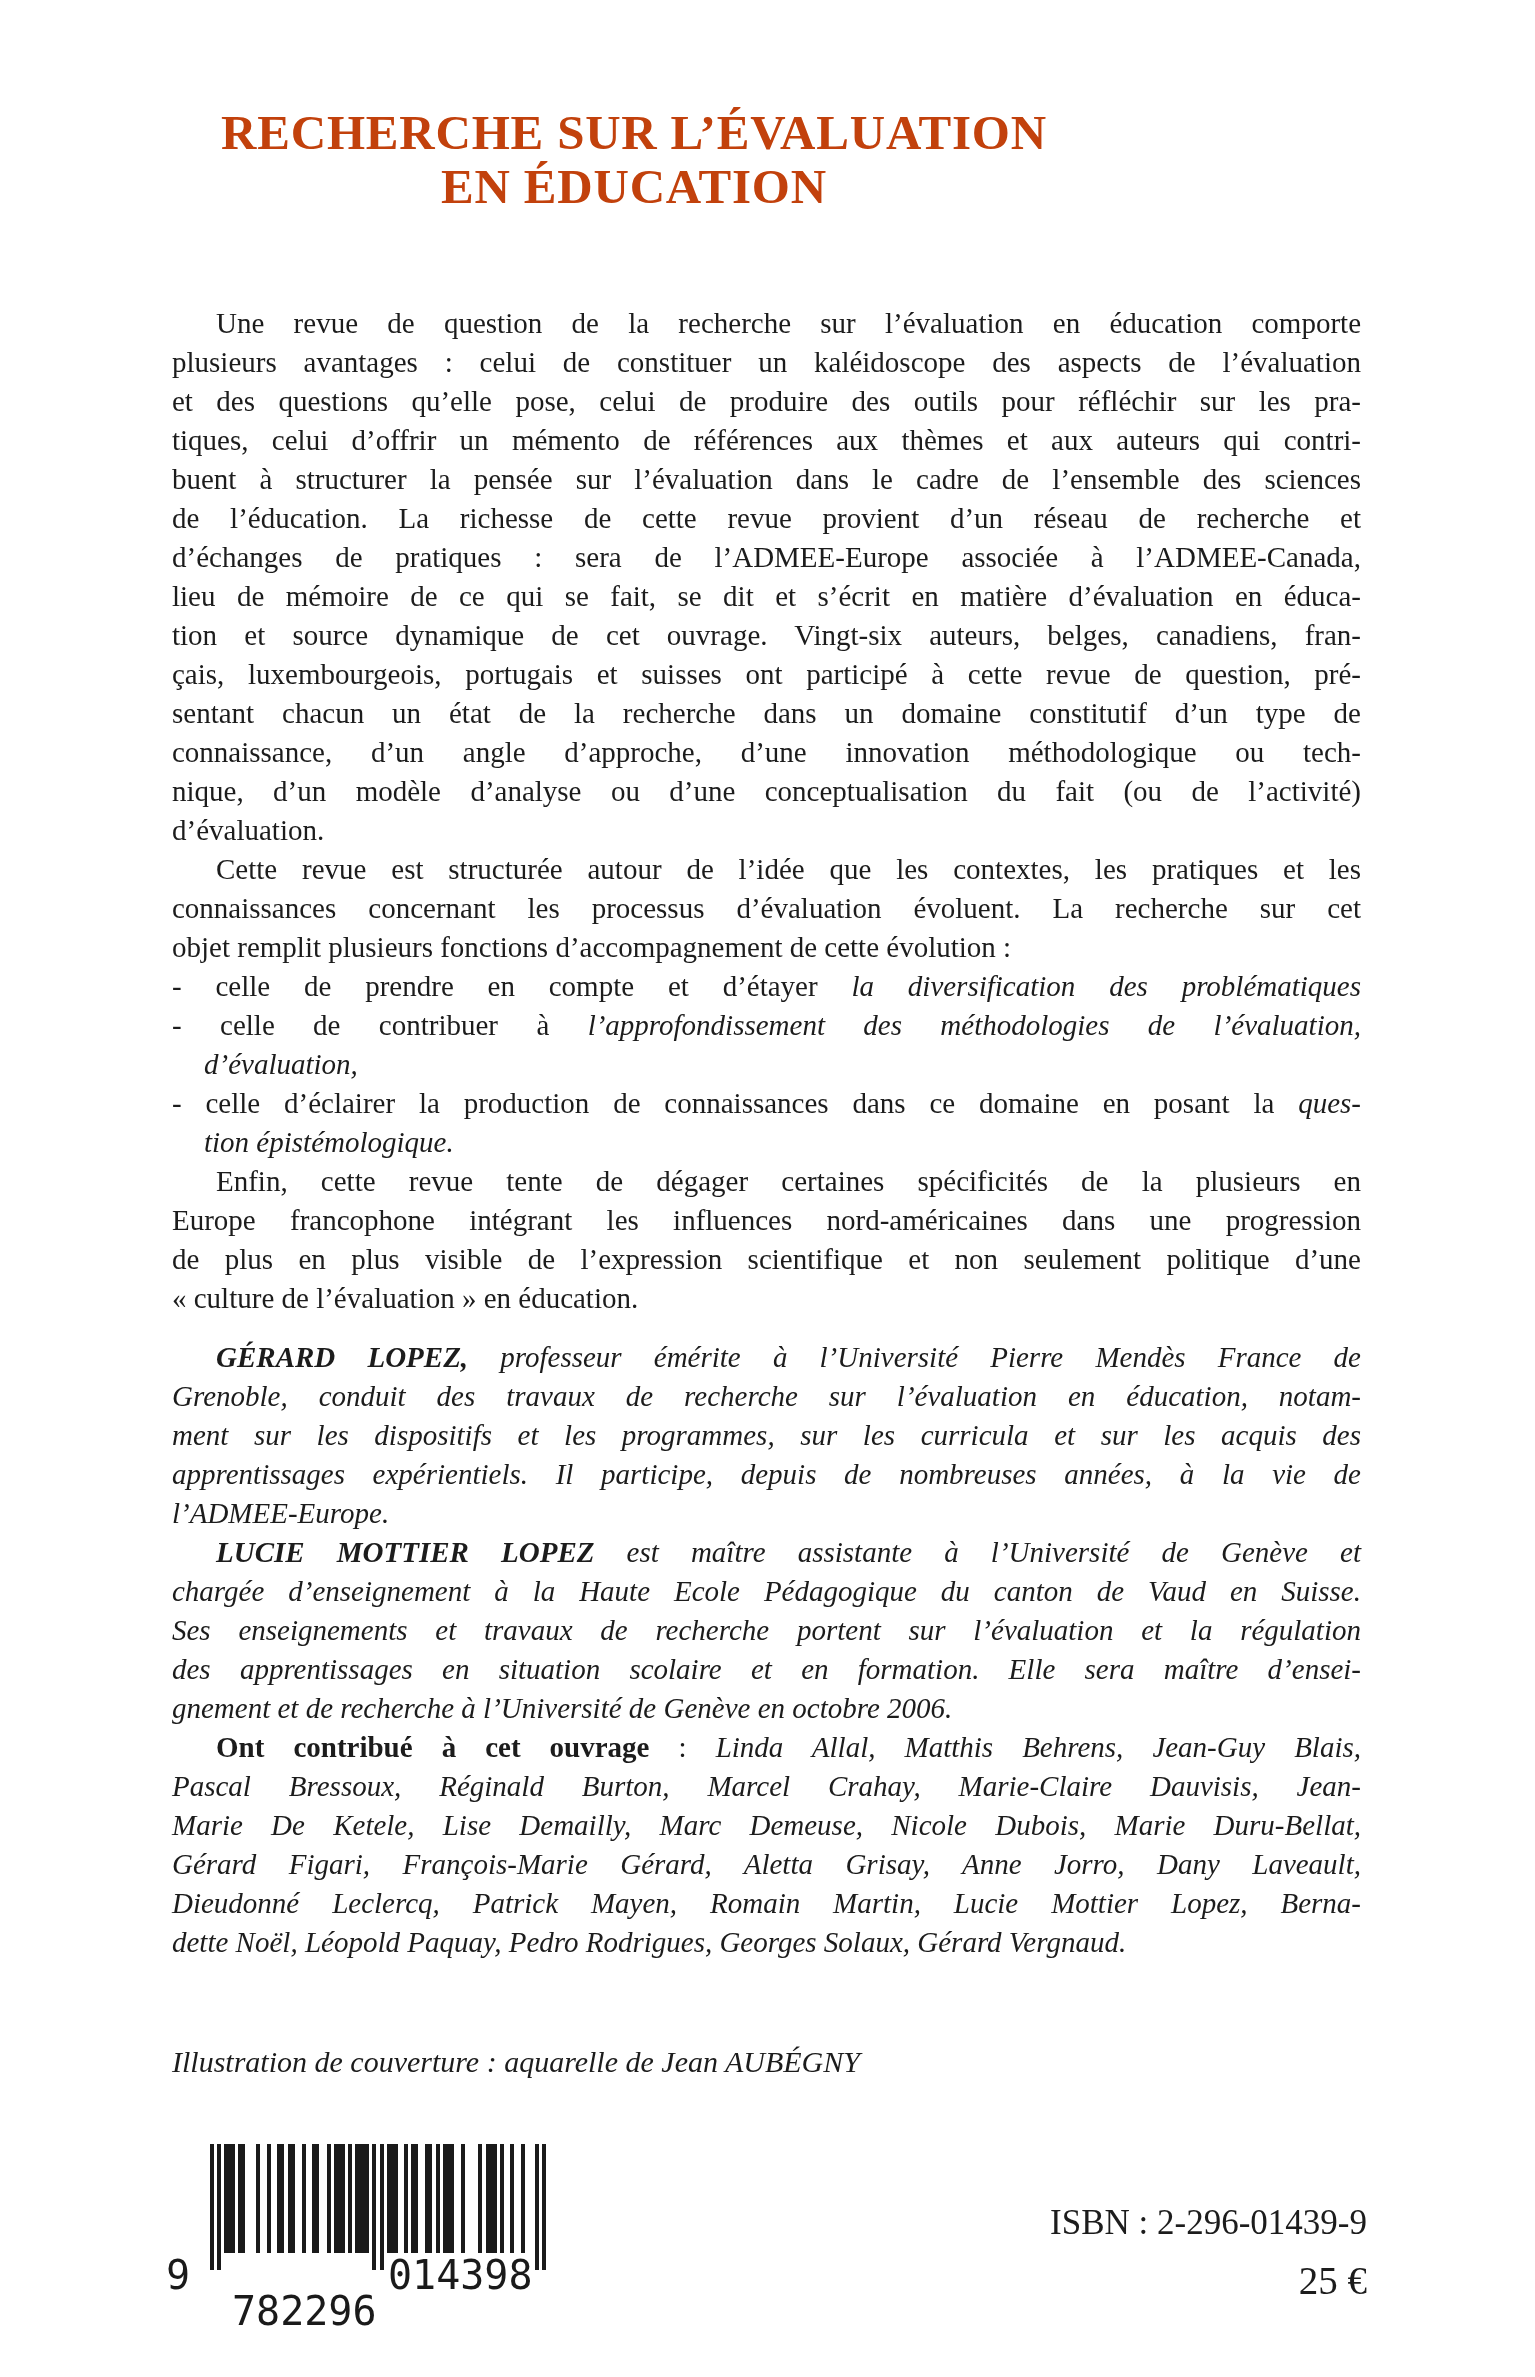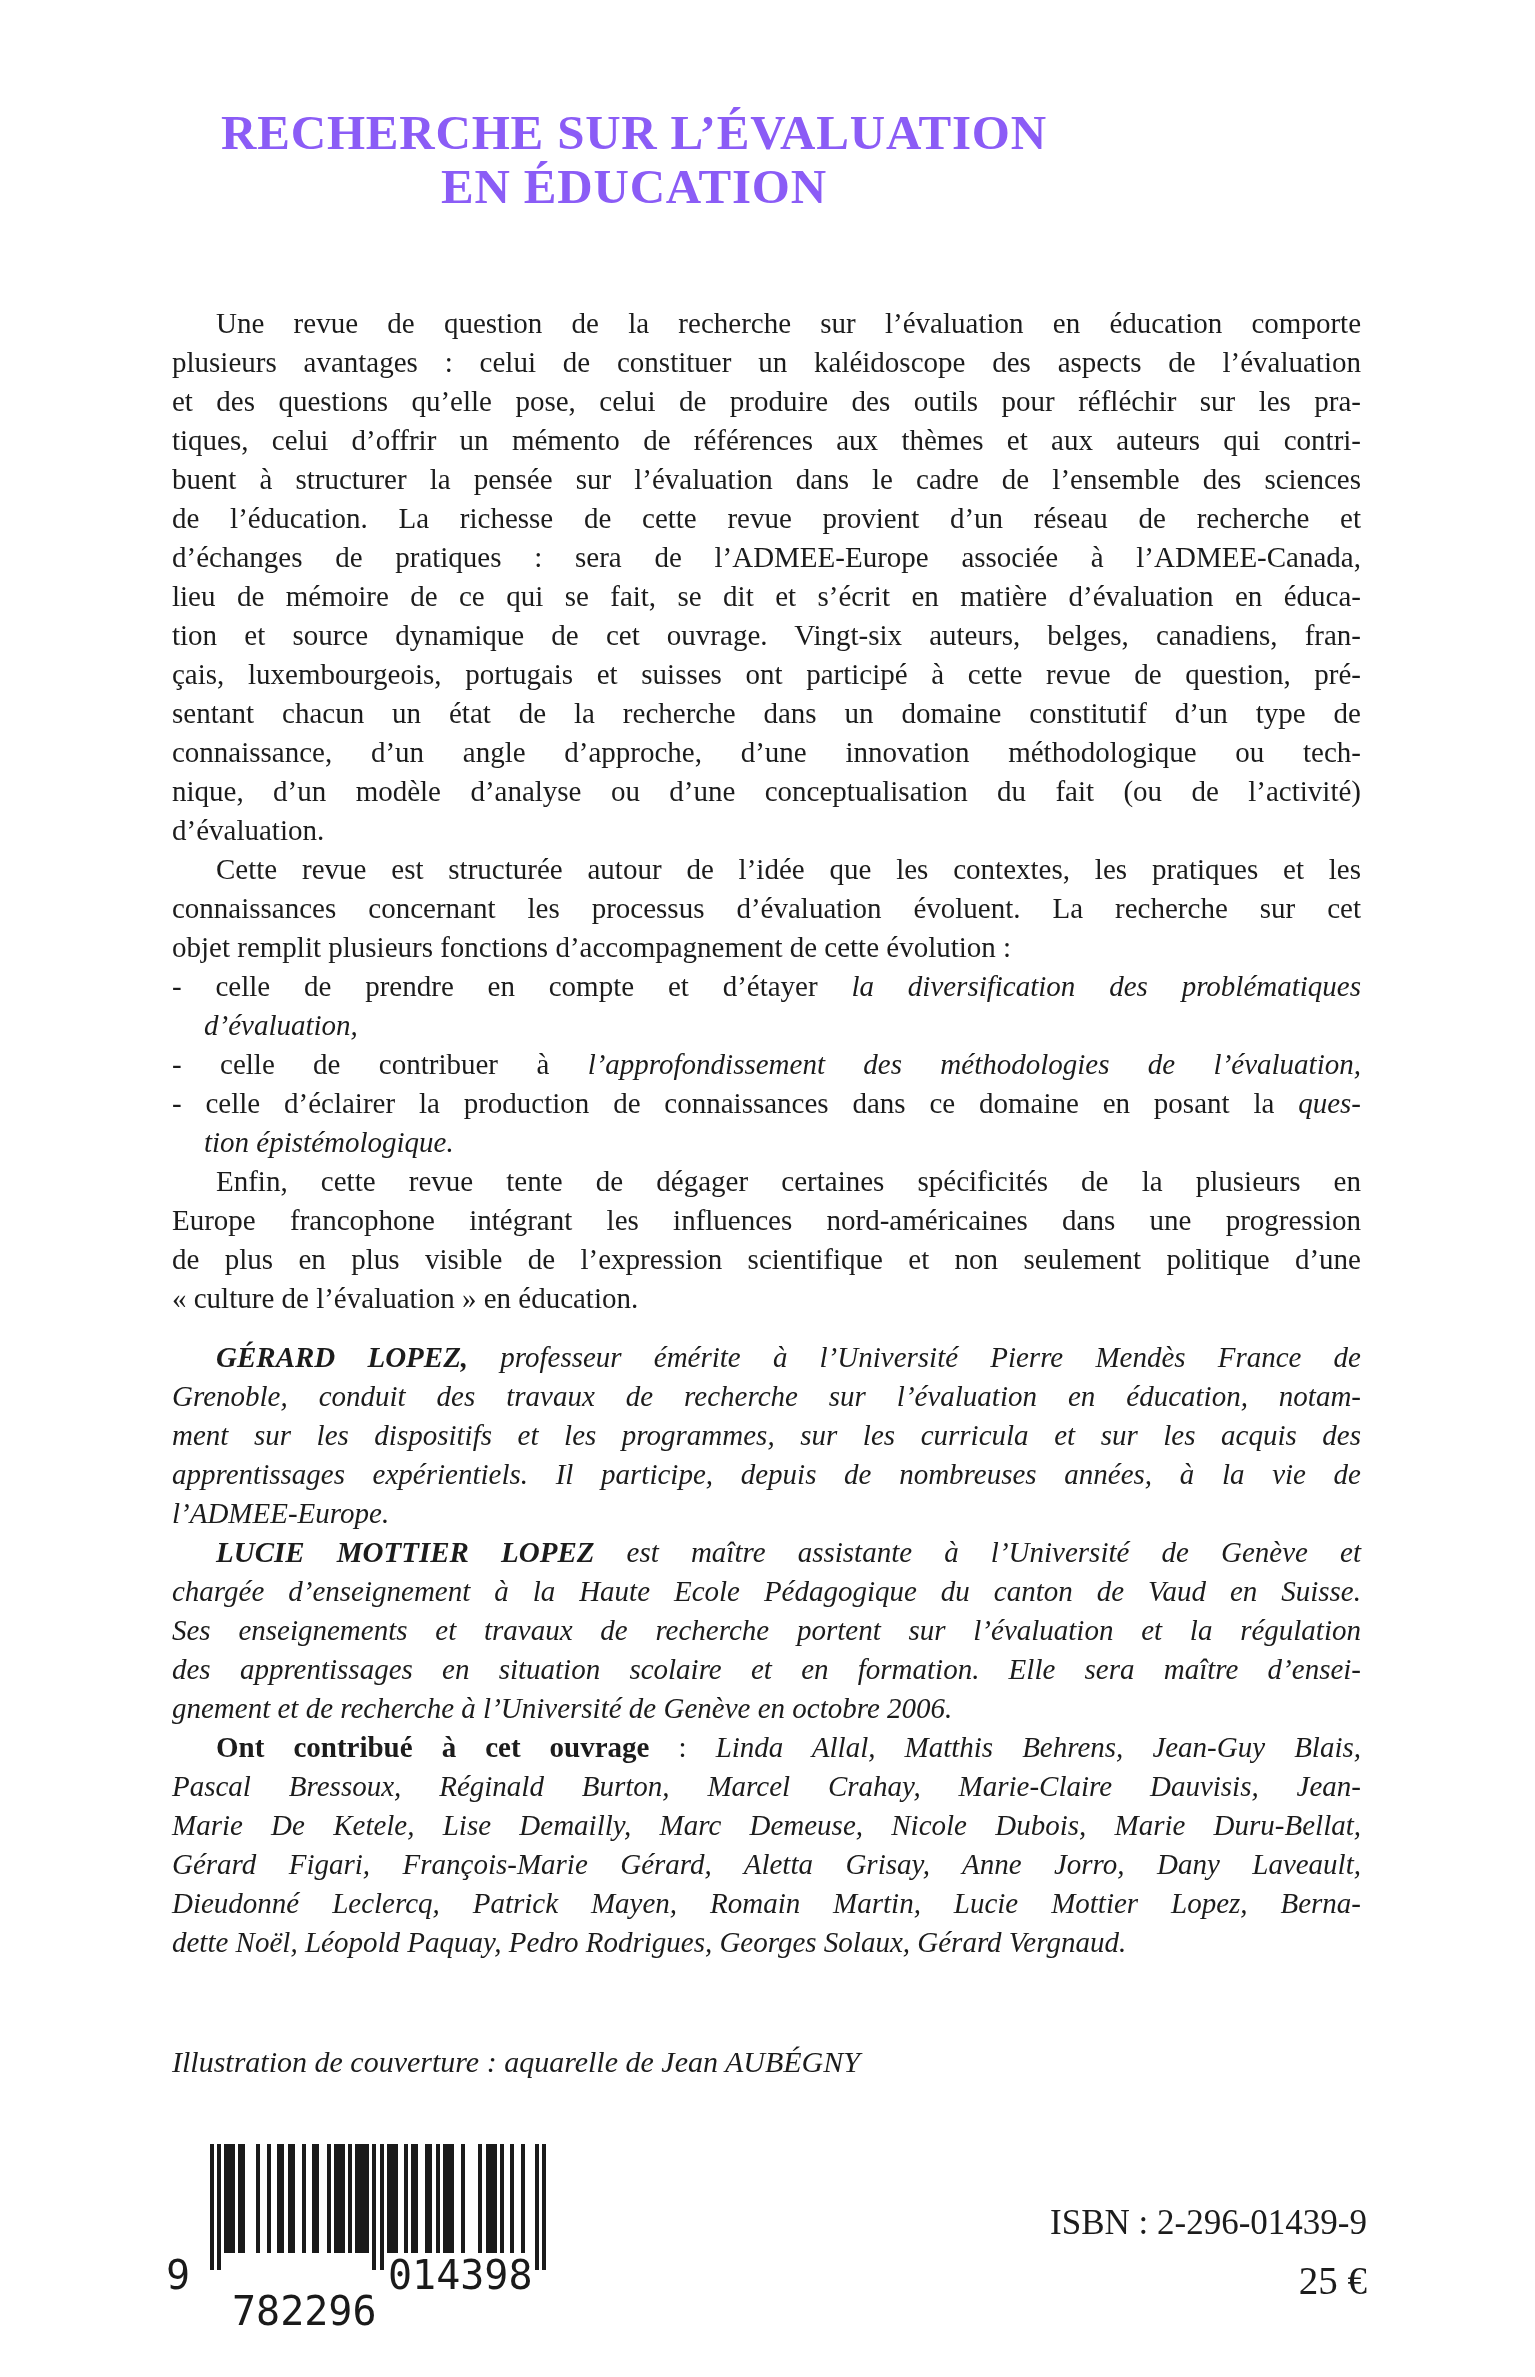--- a/index.html
+++ b/index.html
@@ -6,21 +6,21 @@
   .page{
     position:relative;
     width:1535px;height:2377px;
     background:#ffffff;
     font-family:"Liberation Serif", serif;
     color:#1c1c1c;
     overflow:hidden;
   }
   .title{
     position:absolute;top:106px;left:0;width:1268px;
-    text-align:center;font-weight:bold;color:#8b5cf6;
+    text-align:center;font-weight:bold;color:#c2410c;
     font-size:49px;line-height:54px;letter-spacing:0.8px;
   }
   .body-text{
     position:absolute;left:172px;top:304px;width:1189px;
     font-size:29px;line-height:39px;
   }
   .line{
     text-align:justify;
     text-align-last:justify;
   }
@@ -86,22 +86,22 @@
         <div class="line"><span class="n">nique, d’un modèle d’analyse ou d’une conceptualisation du fait (ou de l’activité)</span></div>
         <div class="line end"><span class="n">d’évaluation.</span></div>
       </div>
       <div>
         <div class="line ind"><span class="n">Cette revue est structurée autour de l’idée que les contextes, les pratiques et les</span></div>
         <div class="line"><span class="n">connaissances concernant les processus d’évaluation évoluent. La recherche sur cet</span></div>
         <div class="line end"><span class="n">objet remplit plusieurs fonctions d’accompagnement de cette évolution :</span></div>
       </div>
       <div>
         <div class="line"><span class="n">- celle  de prendre  en compte  et  d’étayer </span><span class="i">la  diversification  des problématiques</span></div>
+        <div class="line"><span class="n">- celle de contribuer à </span><span class="i">l’approfondissement des méthodologies de l’évaluation,</span></div>
         <div class="line cont end"><span class="i">d’évaluation,</span></div>
-        <div class="line"><span class="n">- celle de contribuer à </span><span class="i">l’approfondissement des méthodologies de l’évaluation,</span></div>
         <div class="line"><span class="n">- celle d’éclairer la production de connaissances dans ce domaine en posant la </span><span class="i">ques-</span></div>
         <div class="line cont end"><span class="i">tion épistémologique.</span></div>
       </div>
       <div>
         <div class="line ind"><span class="n">Enfin, cette revue tente de dégager certaines spécificités de la plusieurs en</span></div>
         <div class="line"><span class="n">Europe francophone intégrant les influences nord-américaines dans une progression</span></div>
         <div class="line"><span class="n">de plus en plus visible de l’expression scientifique et non seulement politique d’une</span></div>
         <div class="line end"><span class="n">« culture de l’évaluation » en éducation.</span></div>
       </div>
       <div style="margin-top: 20px;">

